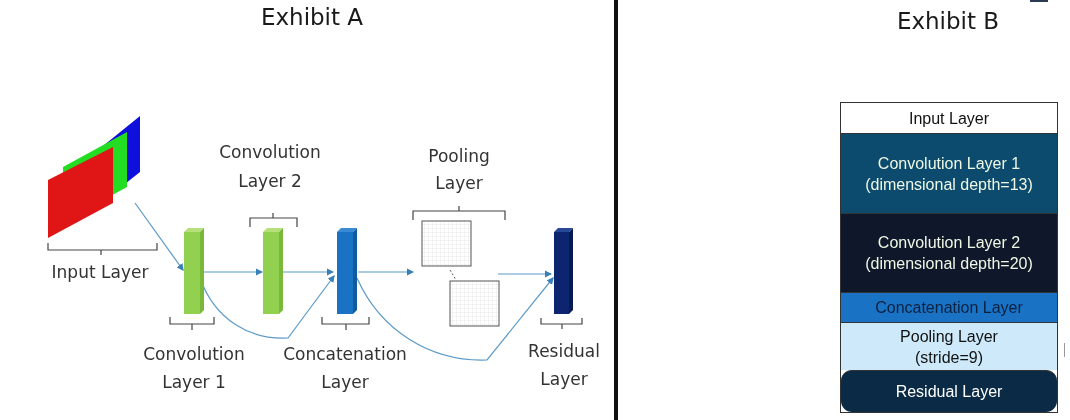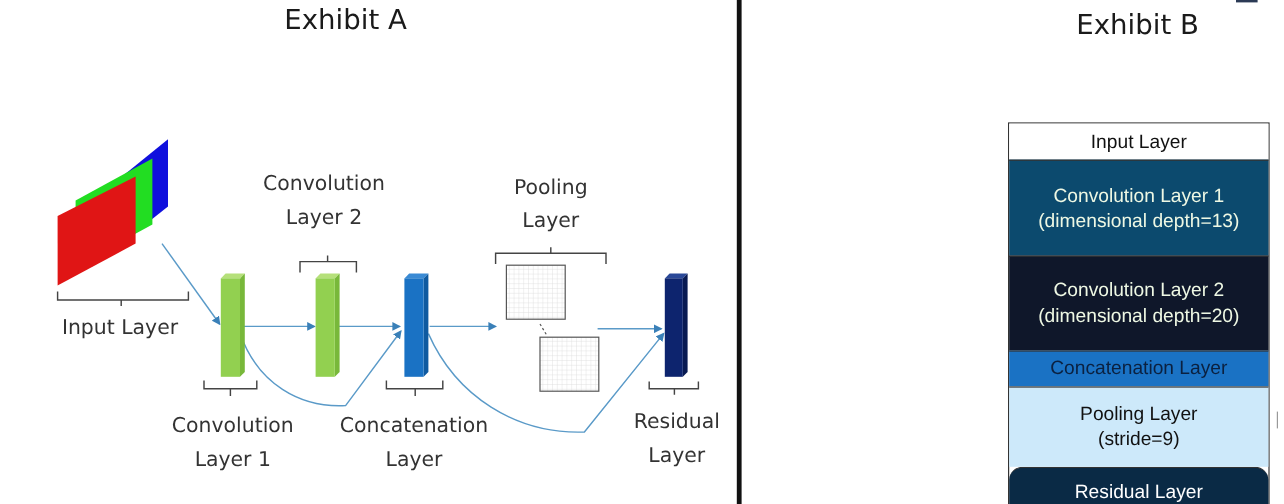--- a/index.html
+++ b/index.html
@@ -1,18 +1,18 @@
 <!DOCTYPE html>
 <html><head>
 <meta charset="utf-8">
 <style>
   html, body { margin:0; padding:0; background:#fff; }
   body { width:1070px; height:420px; position:relative; overflow:hidden; font-family:"DejaVu Sans", sans-serif; }
   .title { position:absolute; font-size:23px; color:#1a1a1a; text-align:center; }
-  #title-a { left:188px; top:4px; width:200px;text-align:center; }
+  #title-a { left:212px; top:4px; width:200px;text-align:center; }
   #title-b { left:848px; top:8px; width:200px; }
   .divider { position:absolute; left:614px; top:0; width:4px; height:420px; background:#111; }
   svg#diag { position:absolute; left:0; top:0; }
   .lbl { font-family:"DejaVu Sans", sans-serif; font-size:17px; fill:#333; }
   .stack { position:absolute; left:840px; top:102px; width:216px; border:1px solid #333; }
   .layer { display:flex; flex-direction:column; justify-content:center; align-items:center; text-align:center; font-family:"Liberation Sans", sans-serif; font-size:16px; border-top:1px solid #333; box-sizing:border-box; line-height:21px; }
   .layer:first-child { border-top:none; }
   .corner-mark { position:absolute; left:1030px; top:0; width:18px; height:2px; background:#2b3a55; }
   .tick-mark { position:absolute; left:1064px; top:343px; width:1px; height:14px; background:#999; }
 </style>
@@ -113,20 +113,20 @@
     <span>Convolution Layer 1</span>
     <span>(dimensional depth=13)</span>
   </div>
   <div class="layer" style="height: 79px; background: #0f172a; color: rgb(238, 248, 228);">
     <span>Convolution Layer 2</span>
     <span>(dimensional depth=20)</span>
   </div>
   <div class="layer" style="height: 30px; background: rgb(26, 114, 196); color: rgb(11, 33, 64); text-align: center;">
     <span>Concatenation Layer</span>
   </div>
-  <div class="layer" style="height: 67px; background: rgb(205, 233, 250); color: rgb(17, 17, 17);">
+  <div class="layer" style="height: 48px; background: rgb(205, 233, 250); color: rgb(17, 17, 17);">
     <span>Pooling Layer</span>
     <span>(stride=9)</span>
   </div>
   <div class="layer" style="height: 42px; background: rgb(10, 42, 69); color: rgb(255, 255, 255); border-radius: 11px;">
     <span>Residual Layer</span>
   </div>
 </div>
 
 </body></html>

